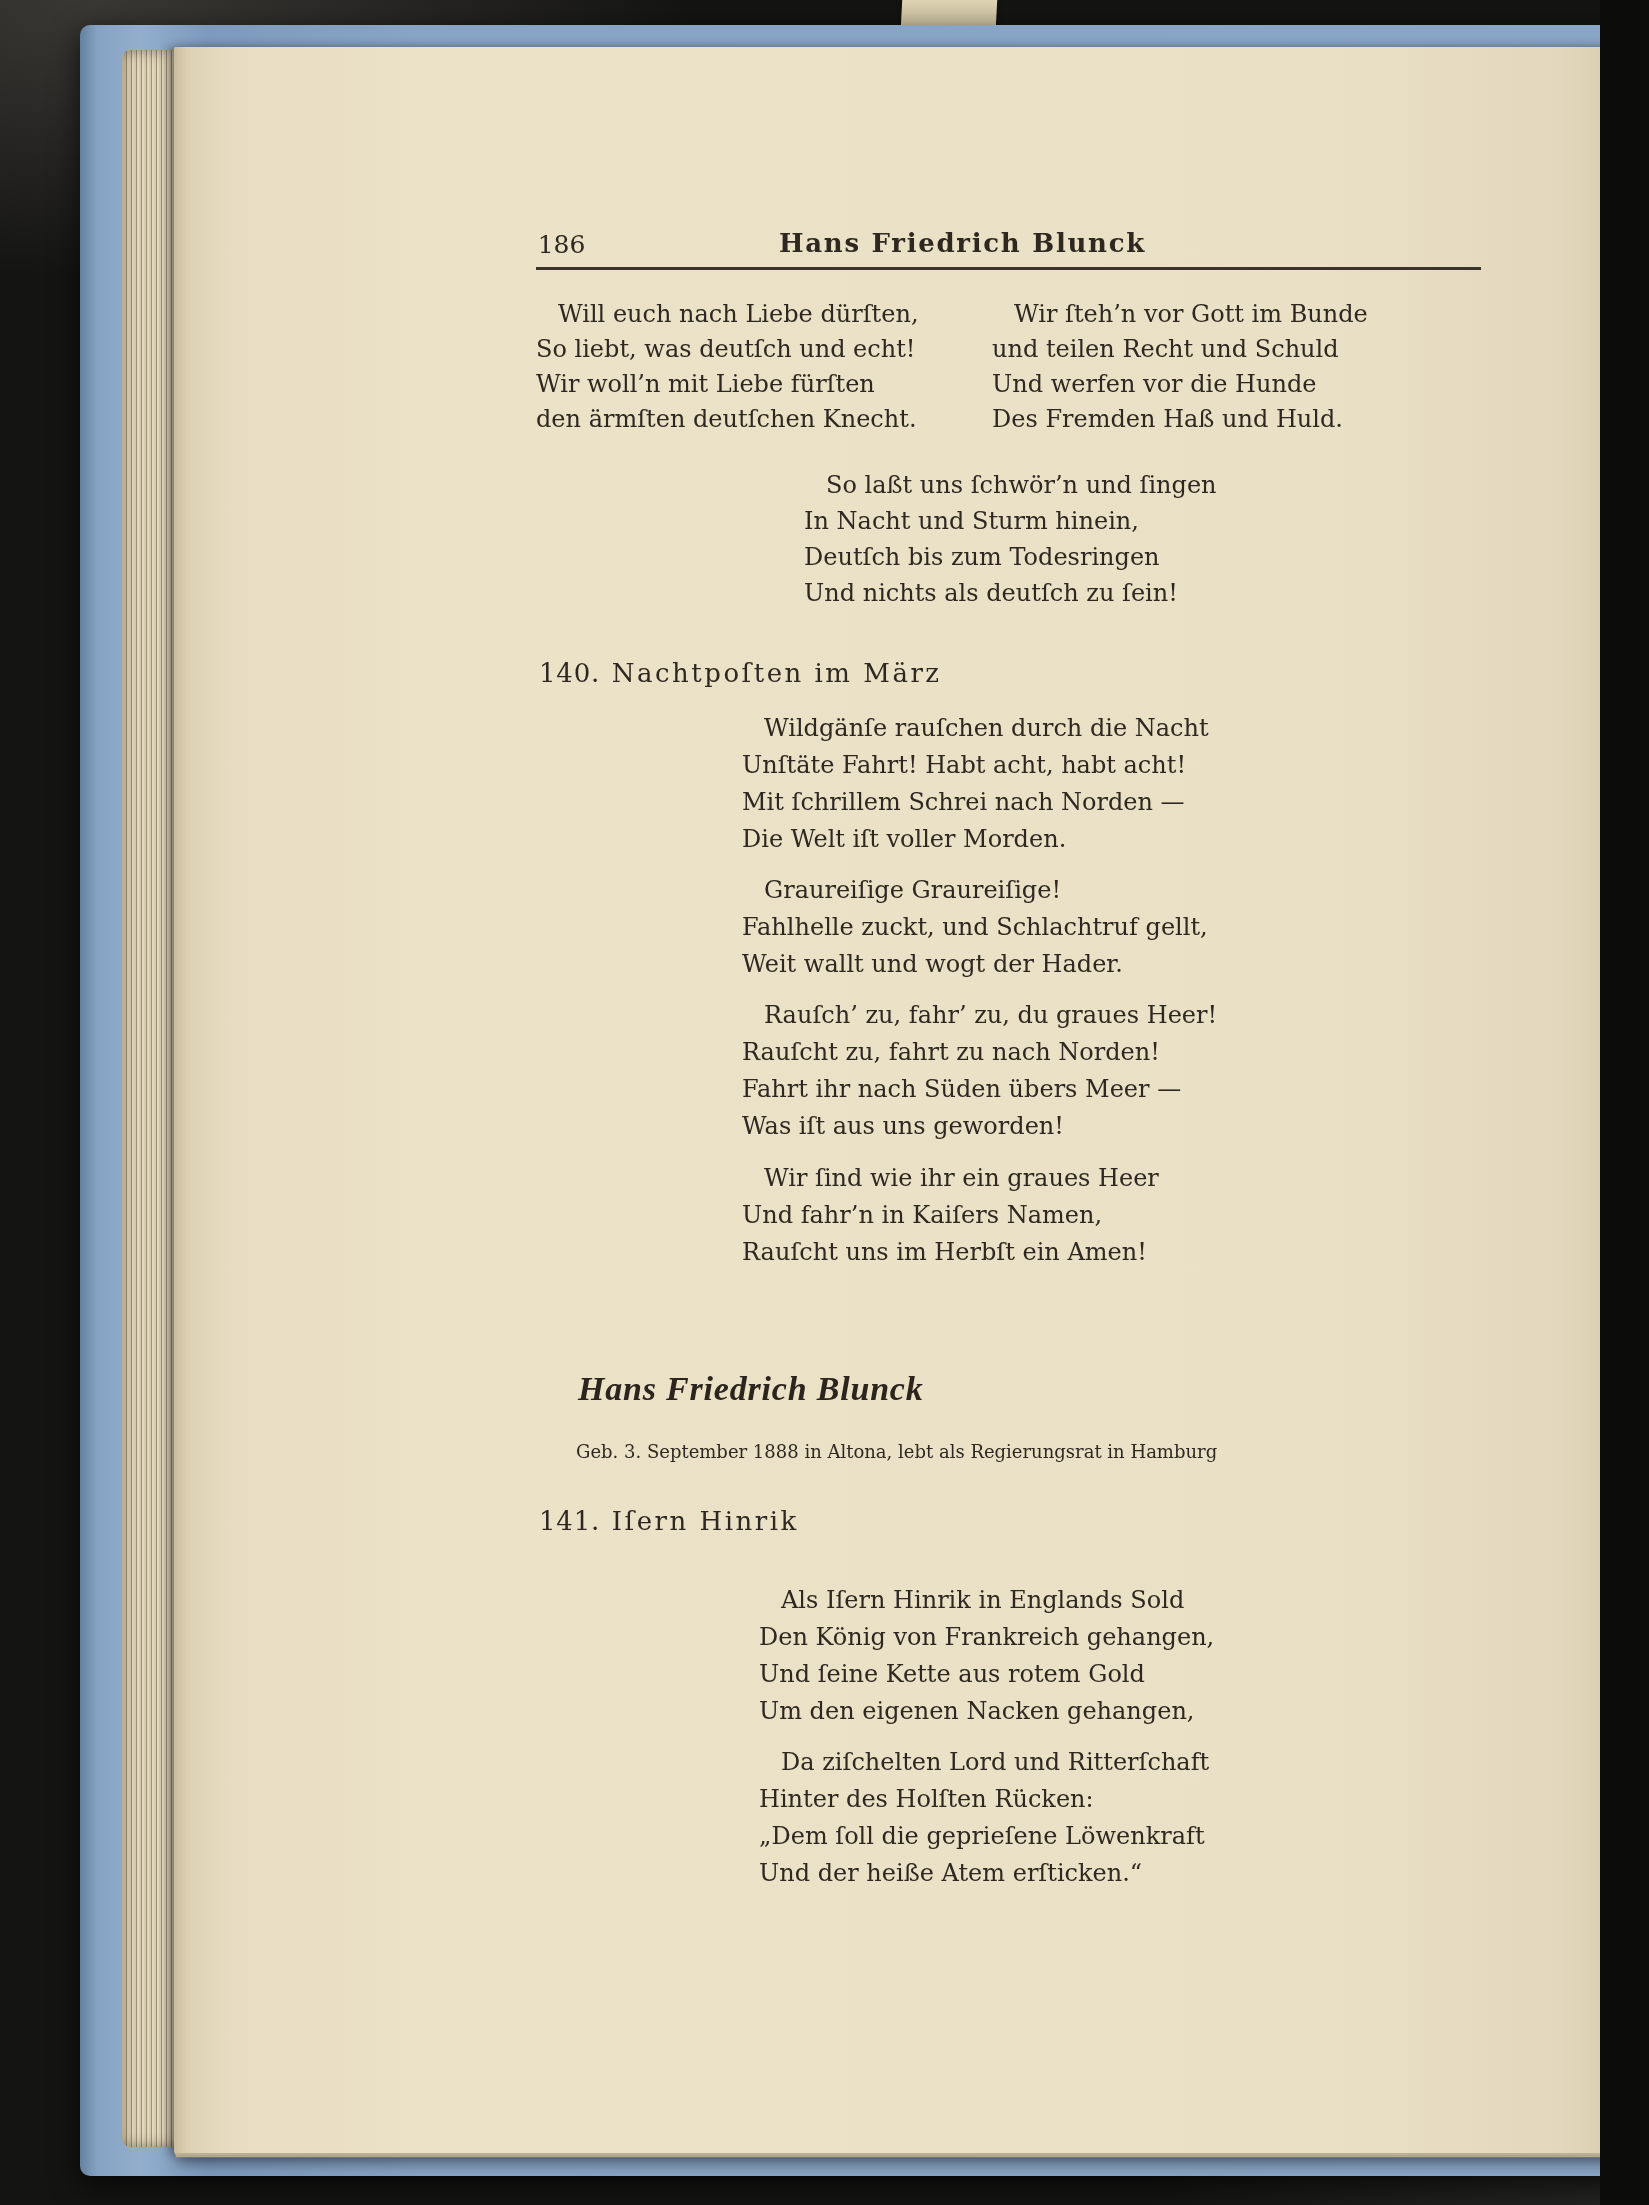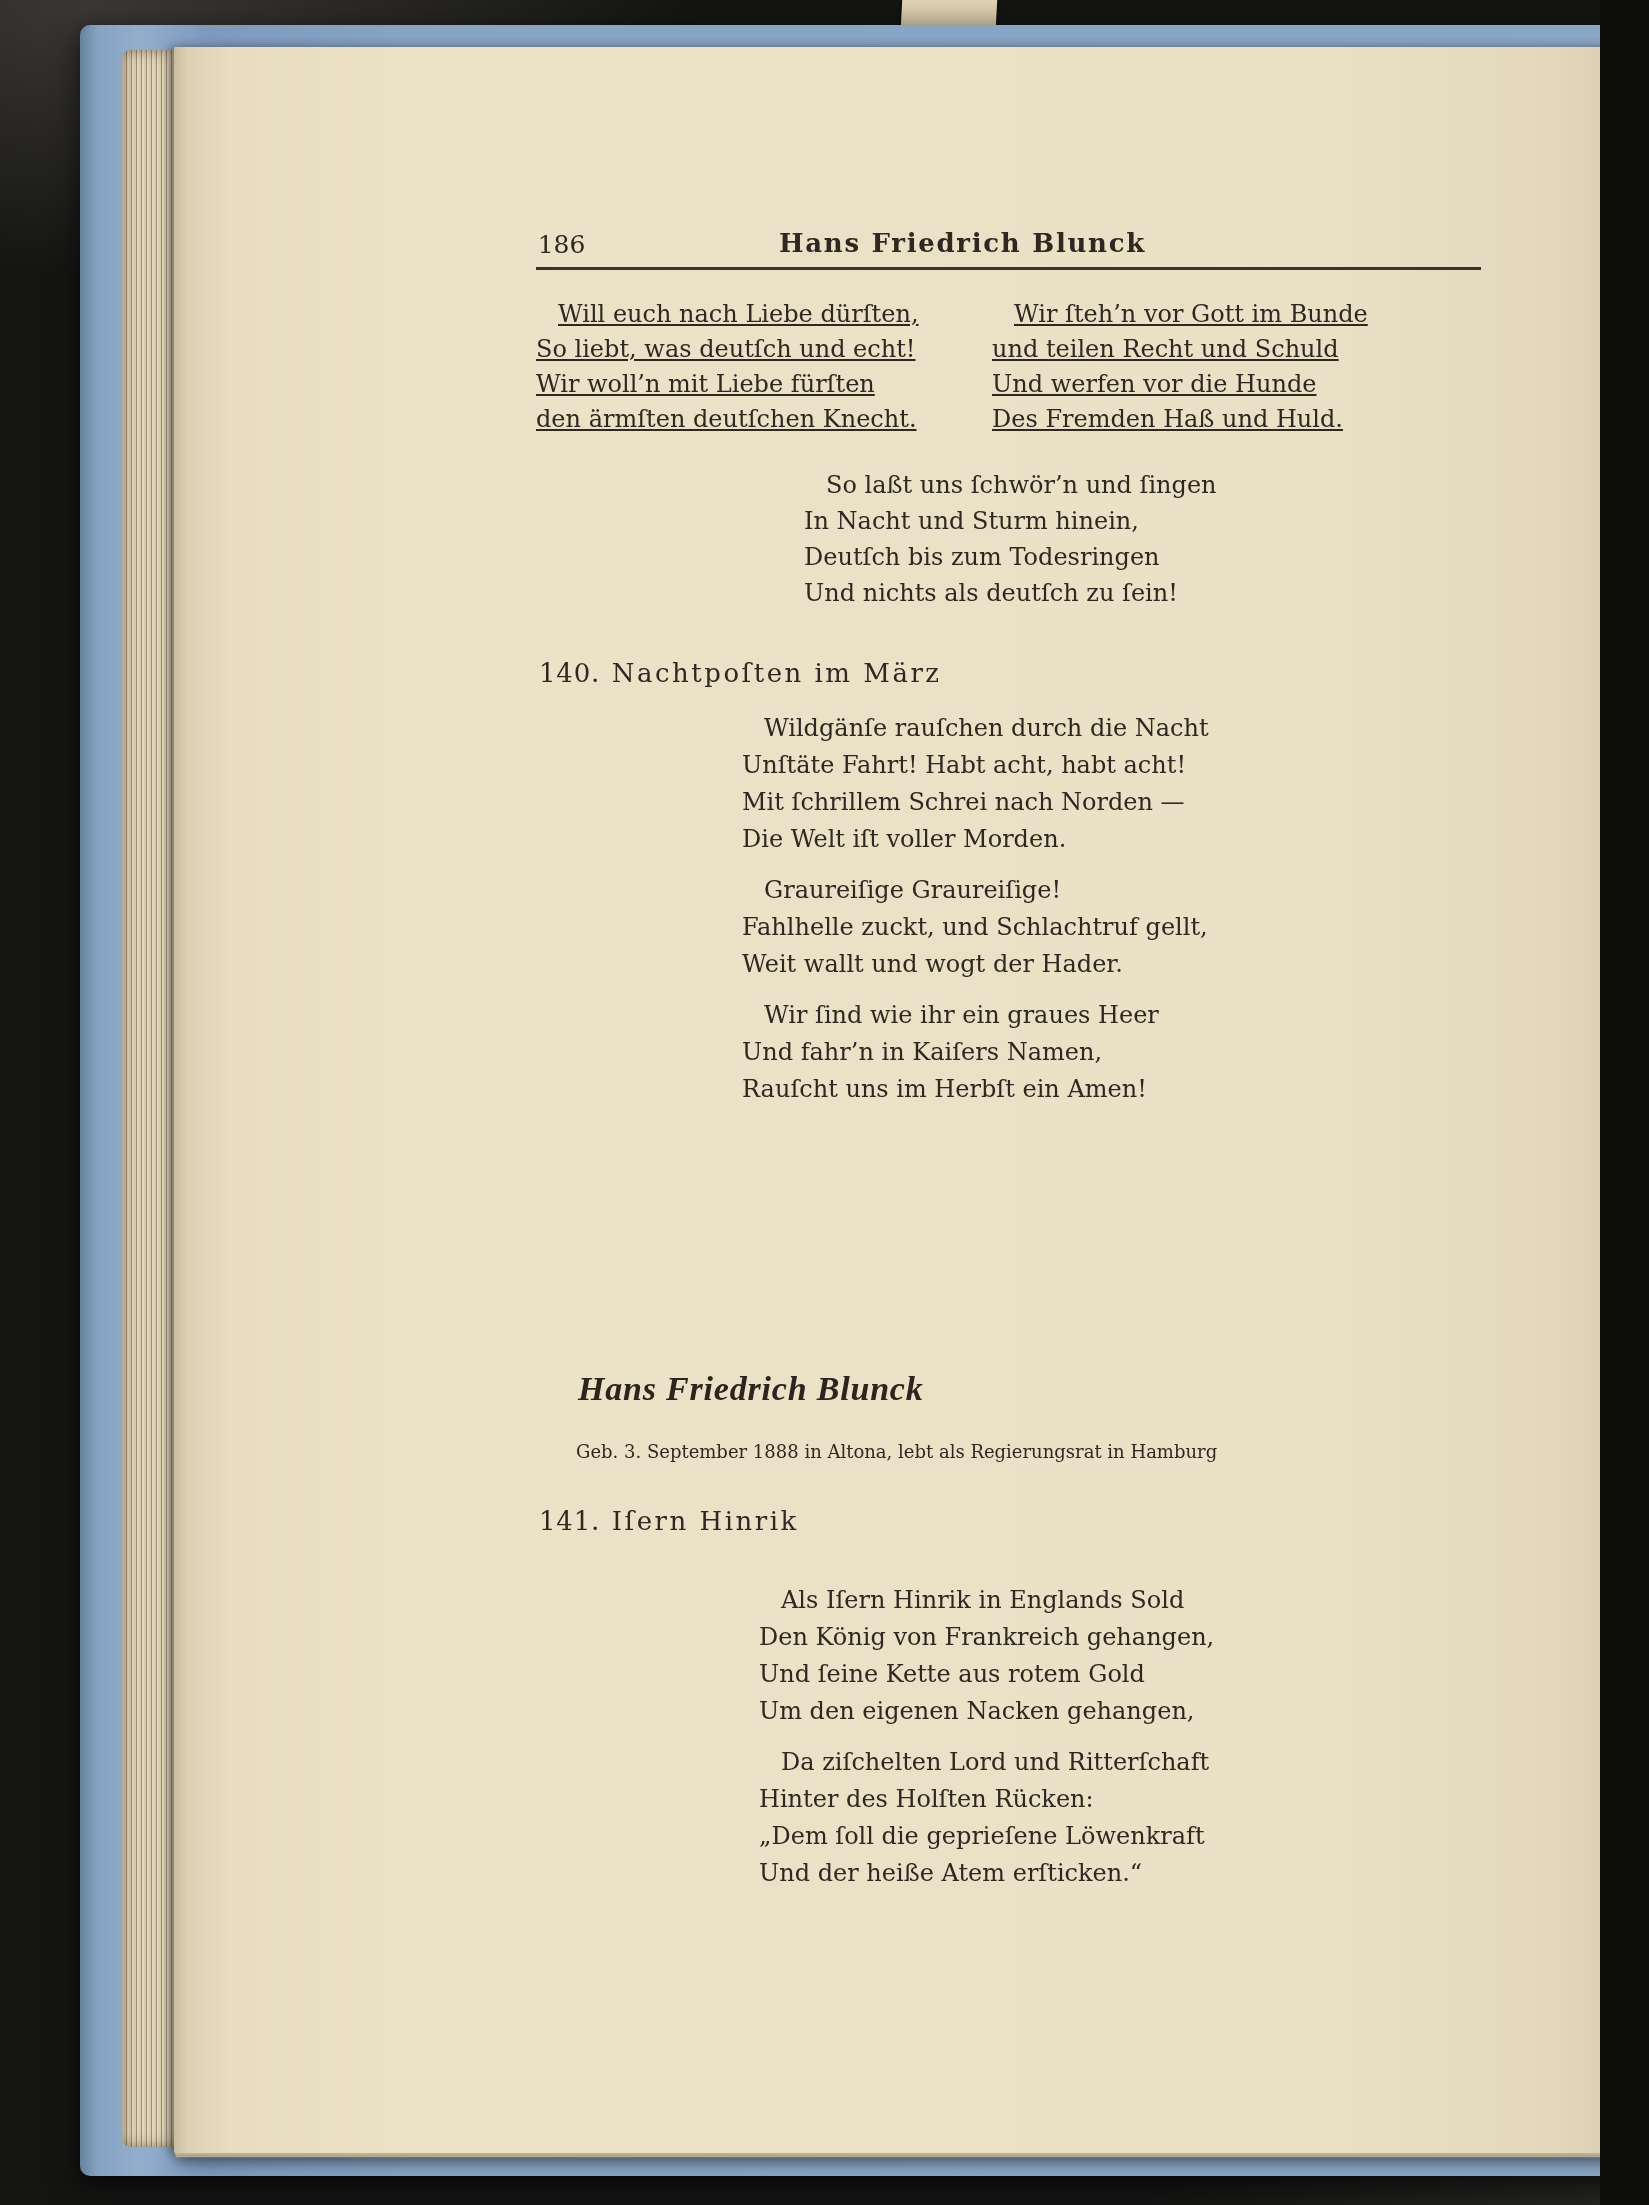--- a/index.html
+++ b/index.html
@@ -48,21 +48,21 @@
   .page-num{position:absolute;left:1.7px;top:4.2px;font-size:25px;}
   .running-title{
     position:absolute;left:0;right:92px;top:1.7px;text-align:center;
     font-size:26px;font-weight:bold;letter-spacing:1.7px;
   }
   .header-rule{position:absolute;left:362px;top:220px;width:945px;height:2.5px;background:#3b342a;}
   .stanza{position:static;}
   .poem-line{font-size:24px;line-height:37px;white-space:nowrap;color:#2e2820;}
   .stanza .poem-line:first-child{text-indent:22px;}
   .intro-left{position:absolute;left:362px;top:250px;}
-  .intro-left .poem-line,.intro-right .poem-line{line-height:35px;text-decoration:underline;}
+  .intro-left .poem-line,.intro-right .poem-line{line-height:35px;}
   .intro-right{position:absolute;left:818px;top:250px;}
   .closing-stanza{position:absolute;left:630px;top:420px;}
   .closing-stanza .poem-line{line-height:36px;}
   .poem-heading{position:absolute;font-size:26px;color:#2e2820;white-space:nowrap;}
   .poem-heading .num{margin-right:11.7px;letter-spacing:0.8px;}
   .poem-heading .title{letter-spacing:2.5px;}
   .heading-140{left:365px;top:611px;}
   .poem-140{position:absolute;left:568px;top:663px;}
   .poem-body .stanza{margin-bottom:14.2px;}
   .author-name{
@@ -120,20 +120,26 @@
           <div class="poem-line">Unſtäte Fahrt! Habt acht, habt acht!</div>
           <div class="poem-line">Mit ſchrillem Schrei nach Norden —</div>
           <div class="poem-line">Die Welt iſt voller Morden.</div>
         </div>
       <div class="stanza">
           <div class="poem-line">Graureiſige Graureiſige!</div>
           <div class="poem-line">Fahlhelle zuckt, und Schlachtruf gellt,</div>
           <div class="poem-line">Weit wallt und wogt der Hader.</div>
         </div>
       <div class="stanza">
+          <div class="poem-line">Rauſch’ zu, fahr’ zu, du graues Heer!</div>
+          <div class="poem-line">Rauſcht zu, fahrt zu nach Norden!</div>
+          <div class="poem-line">Fahrt ihr nach Süden übers Meer —</div>
+          <div class="poem-line">Was iſt aus uns geworden!</div>
+        </div>
+      <div class="stanza">
           <div class="poem-line">Wir ſind wie ihr ein graues Heer</div>
           <div class="poem-line">Und fahr’n in Kaiſers Namen,</div>
           <div class="poem-line">Rauſcht uns im Herbſt ein Amen!</div>
         </div>
     </div>
 
     <div class="author-name">Hans Friedrich Blunck</div>
     <div class="author-bio">Geb. 3. September 1888 in Altona, lebt als Regierungsrat in Hamburg</div>
 
     <div class="poem-heading heading-141">

